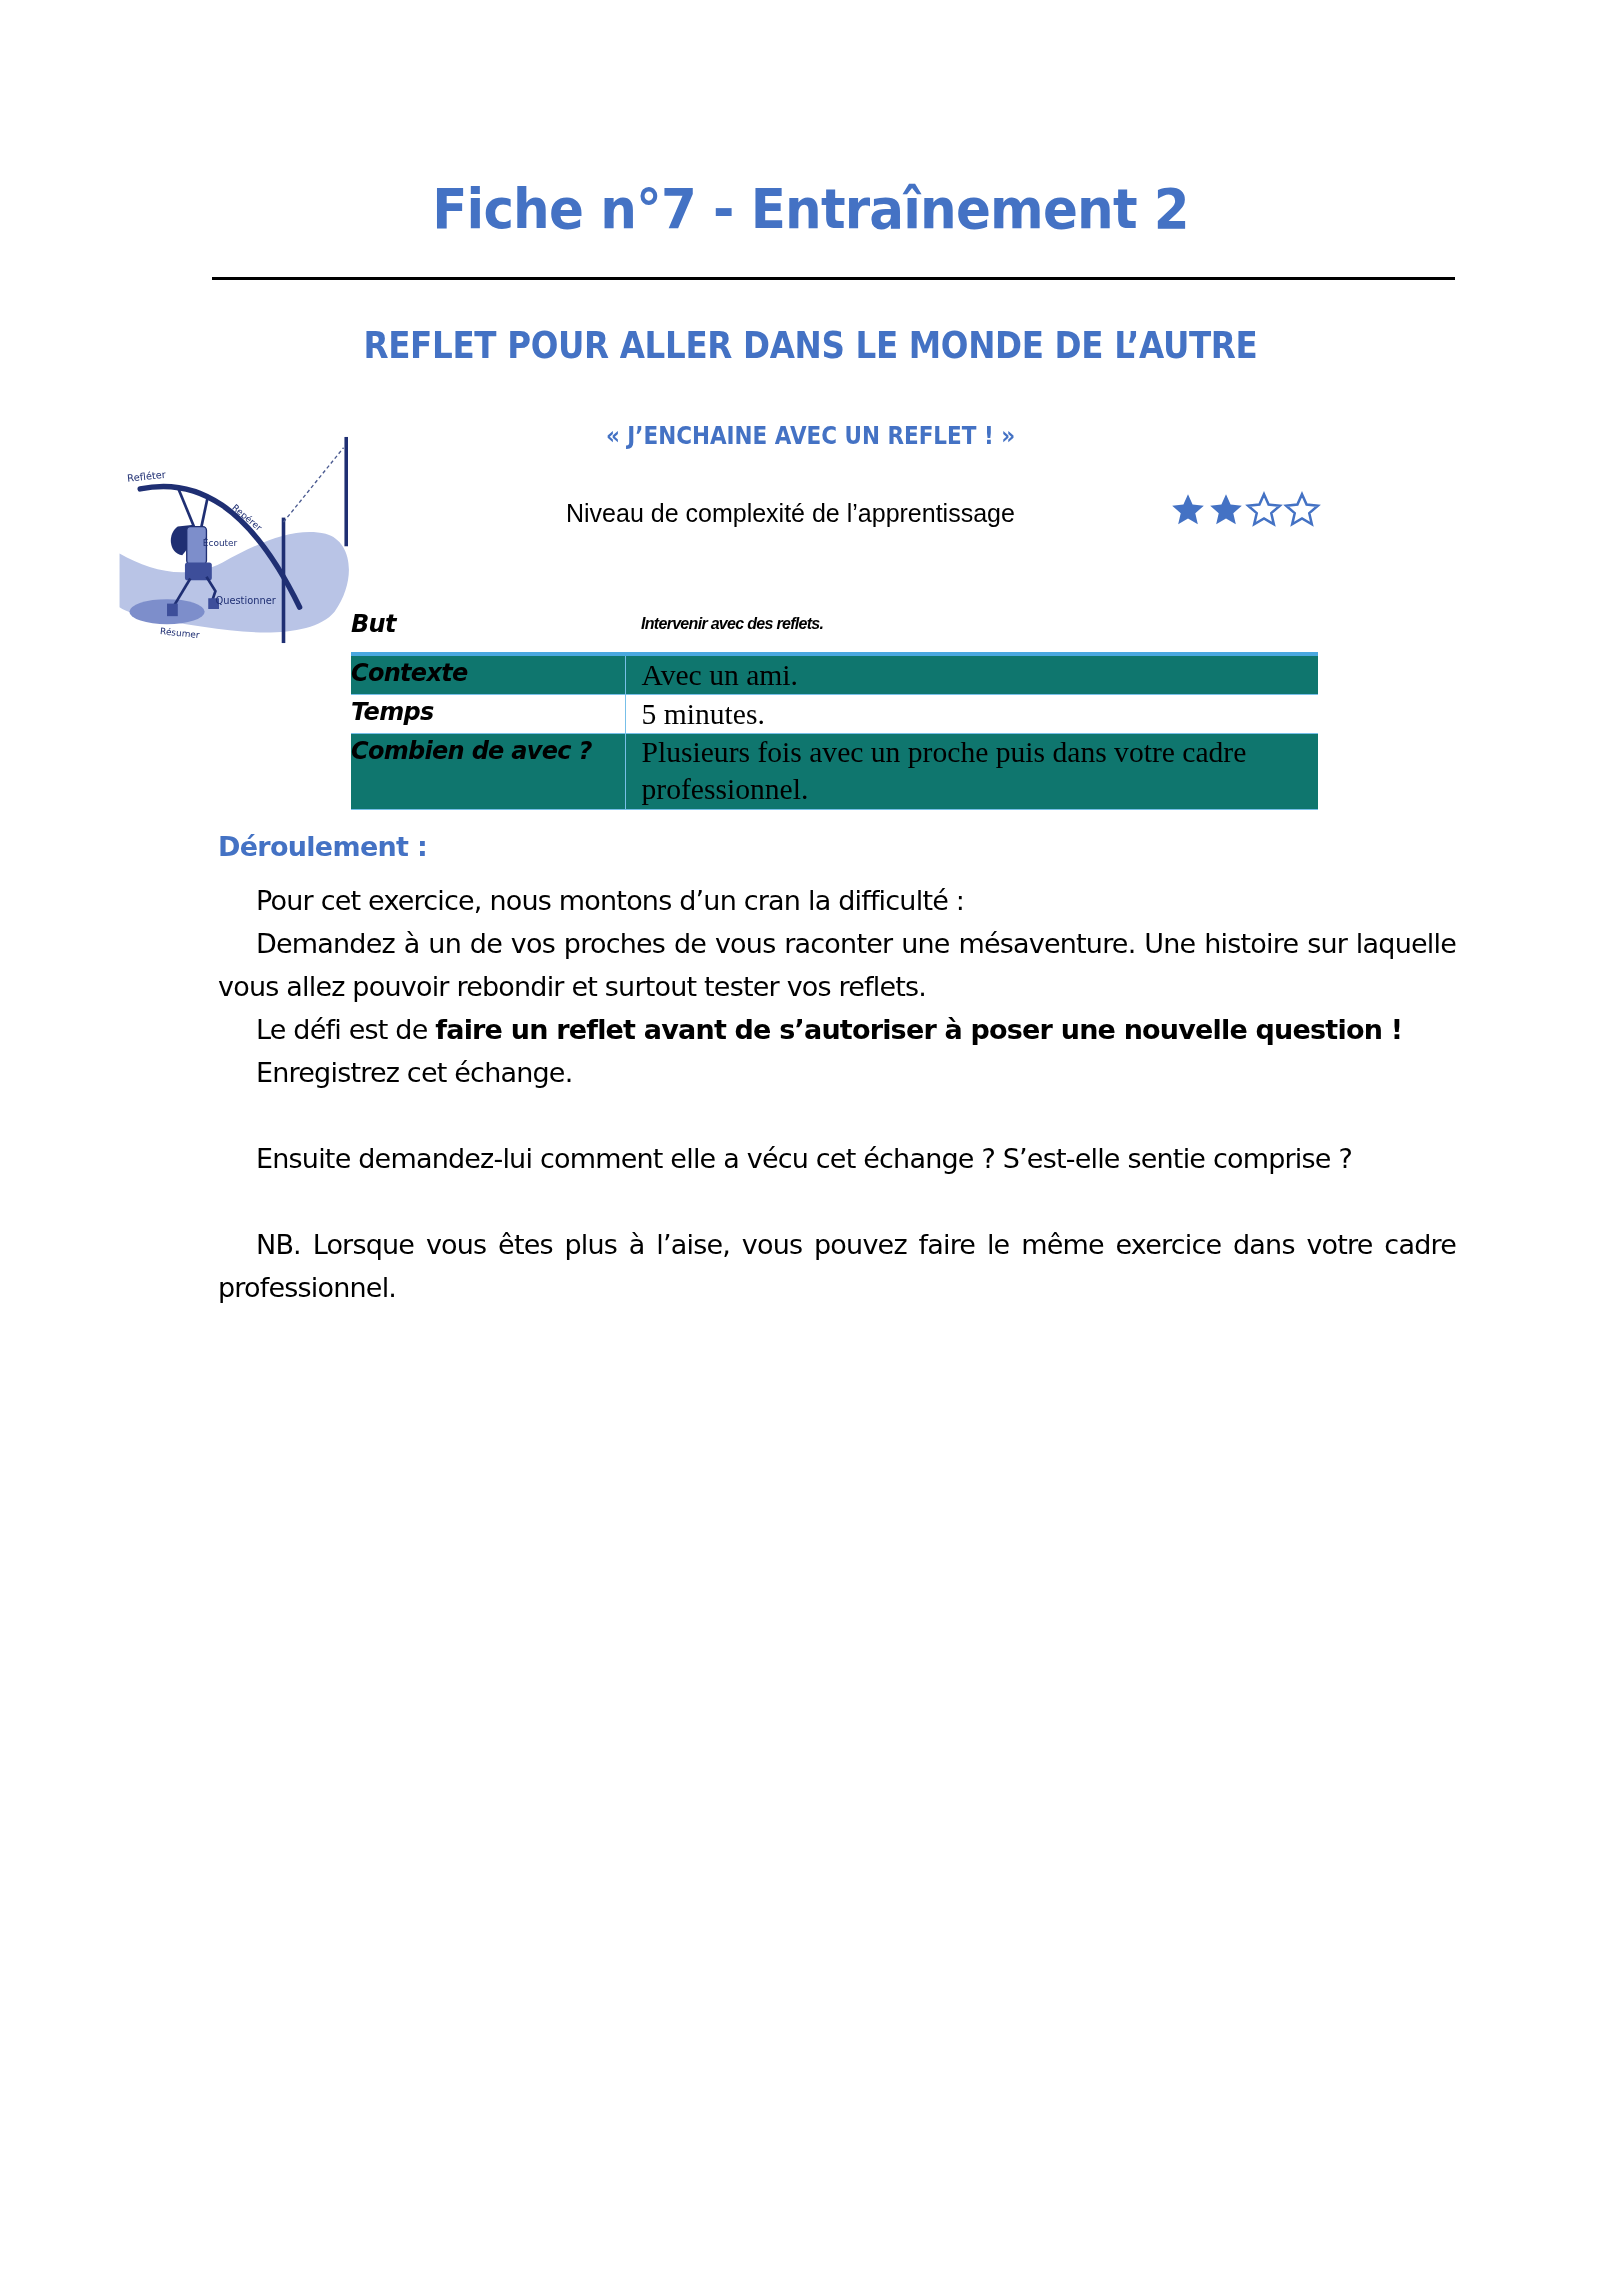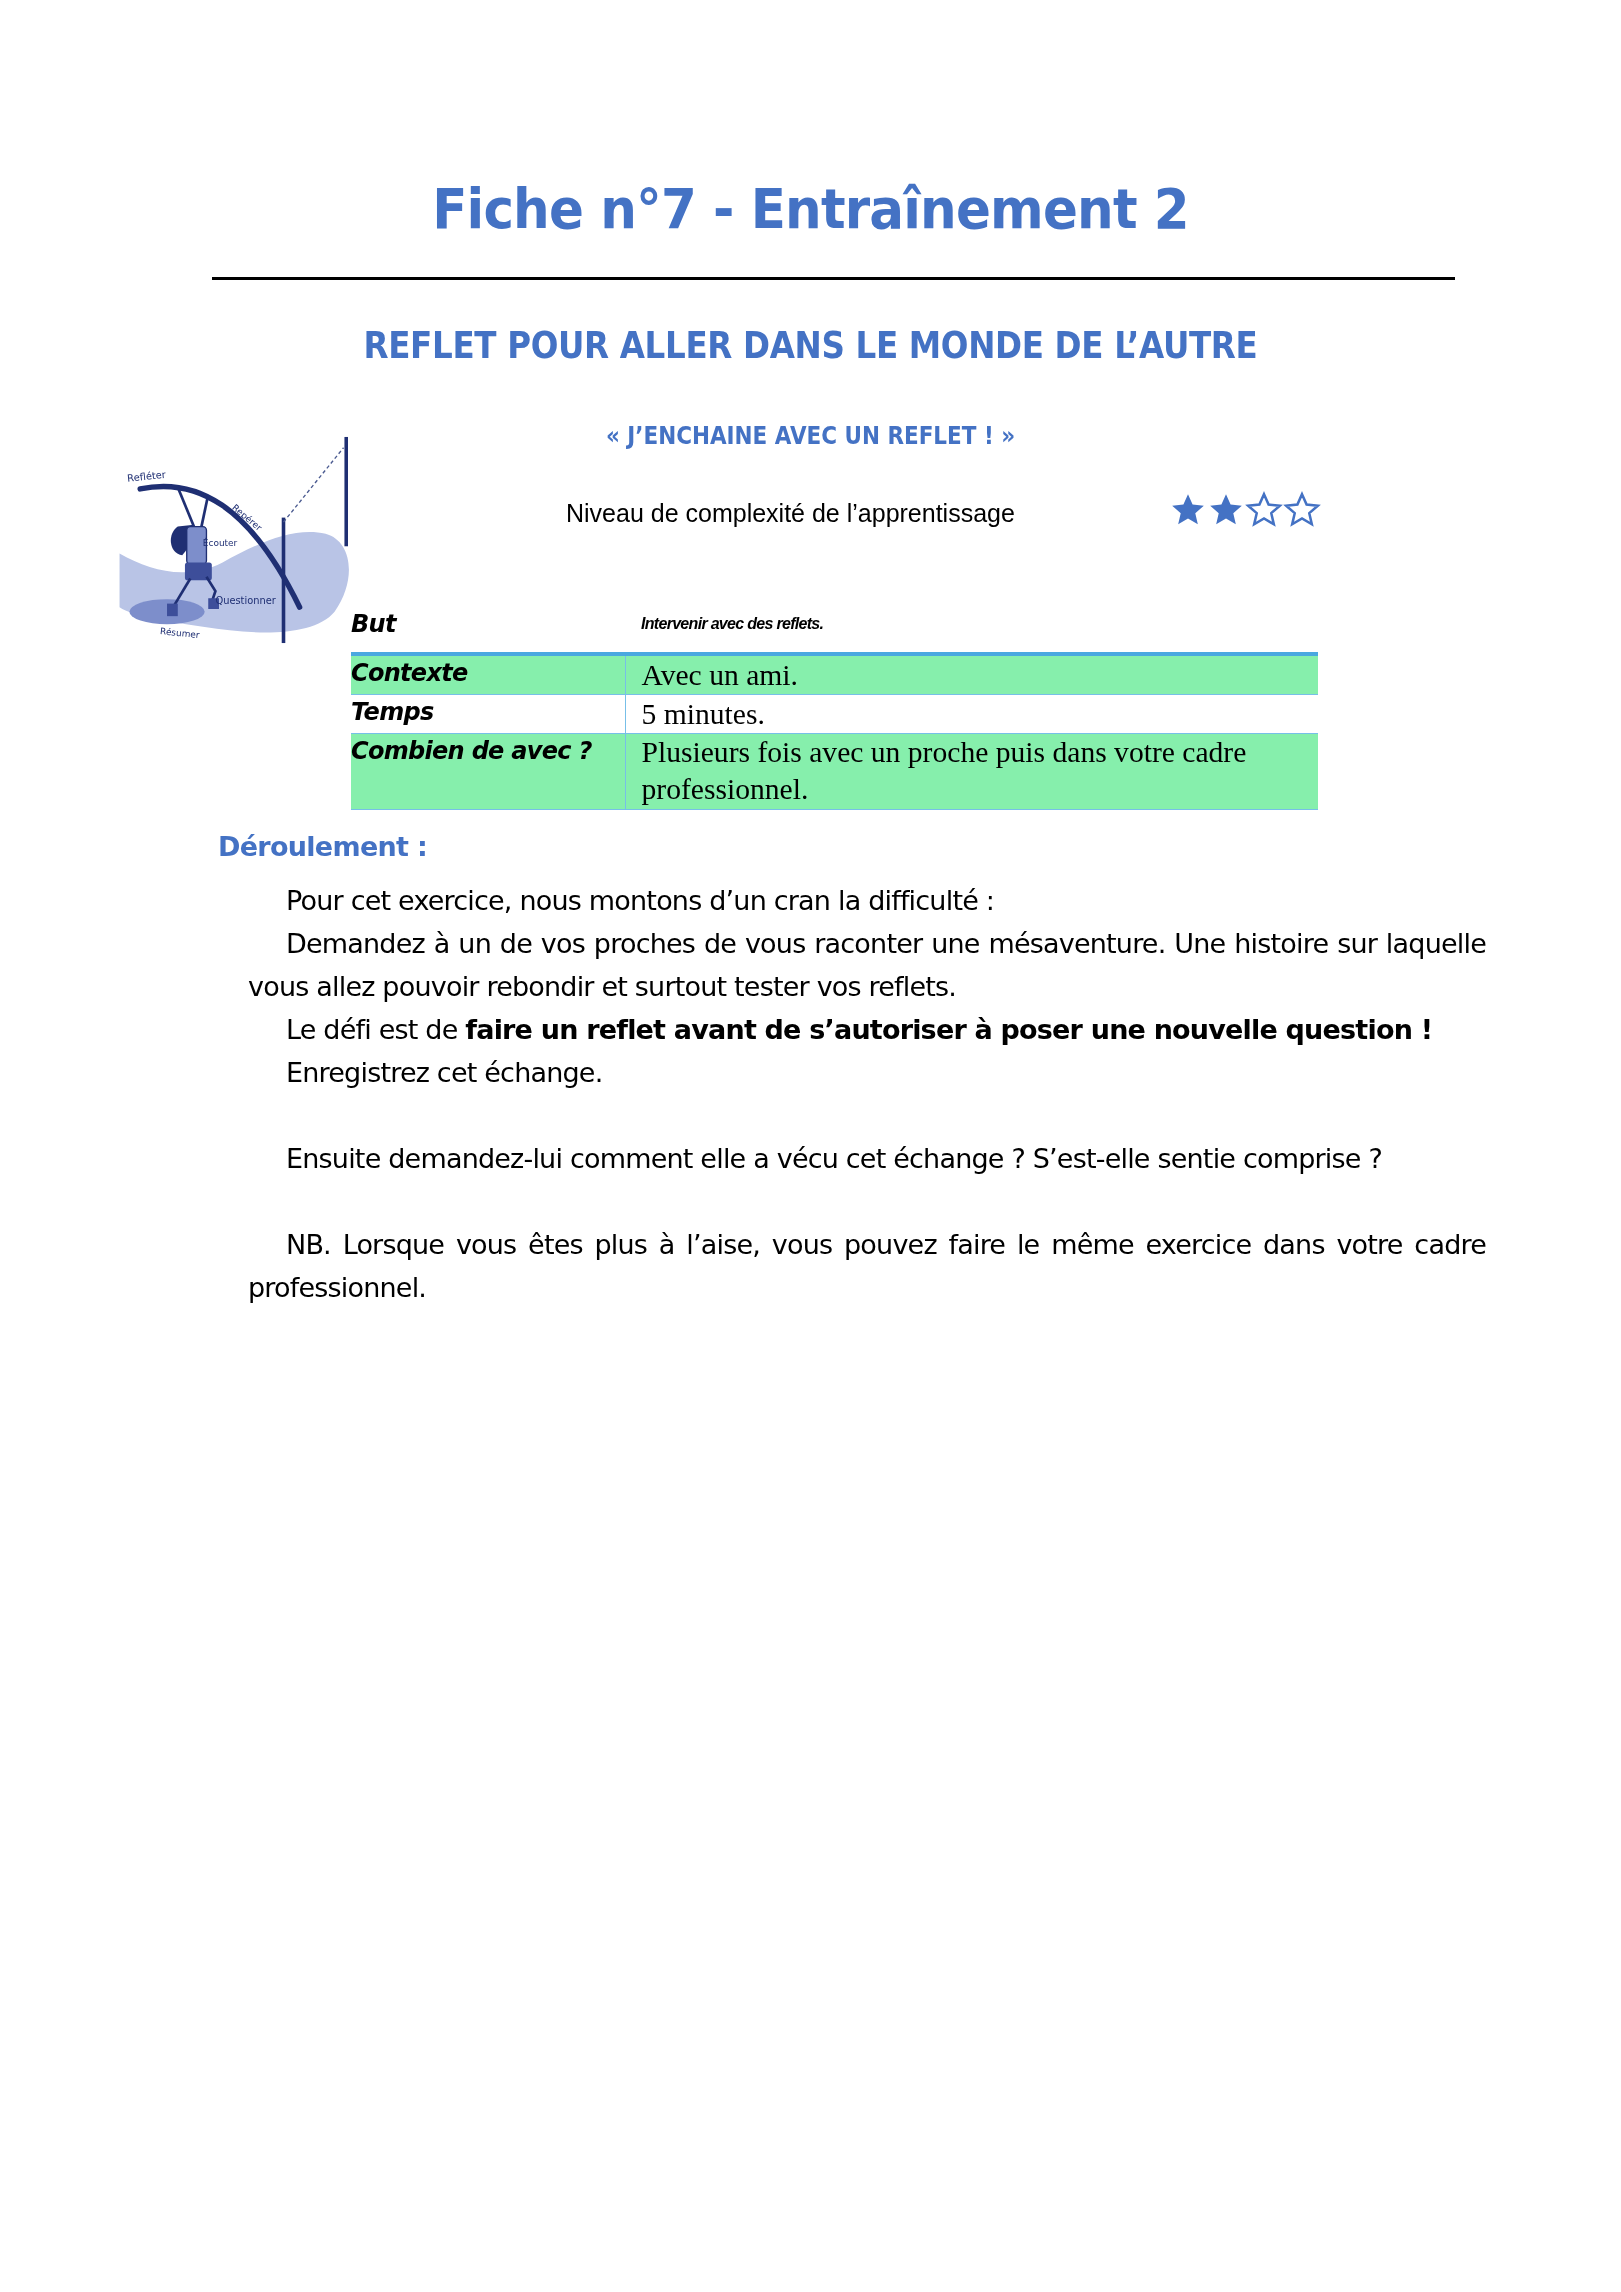--- a/index.html
+++ b/index.html
@@ -34,35 +34,35 @@
   table.info td { padding: 0; vertical-align: top; }
   .lbl { width: 274px; text-align: left; padding-right: 18px !important;
          font-family: "DejaVu Sans", sans-serif; font-weight: bold; font-style: italic;
          font-size: 24px; letter-spacing: -0.7px; box-sizing: border-box; margin-top: 8px; }
   .val { padding-left: 16px !important;
          font-family: "Liberation Serif", serif; font-size: 29.6px; line-height: 37px; }
   .row-but td { height: 41px; vertical-align: bottom; padding-bottom: 1.8px !important; }
   .row-but .val { font-family: Liberation Sans, sans-serif; font-weight: bold; font-style: italic;
                   font-size: 16px; letter-spacing: -0.7px; line-height: 30px; }
   .row-but .lbl { line-height: 30px; }
-  .shaded td { background: #86efac; }
+  .shaded td { background: #0f766e; }
   .row-contexte td { border-top: 4.5px solid #4AA8E0; height: 36px; }
   .row-temps td { border-top: 1.8px solid #77BFE8; border-bottom: 1.8px solid #77BFE8; height: 35px; }
   .row-combien td { height: 75px; border-bottom: 1.8px solid #77BFE8; }
   td.val { border-left: 1.8px solid #77BFE8; }
   .row-but td.val { border-left: none; }
   .row-contexte td.lbl, .row-temps td.lbl, .row-combien td.lbl { padding-top: 3.6px !important; }
   .row-contexte td.val, .row-temps td.val, .row-combien td.val { padding-top: 0.9px !important; }
 
   .section-head { left: 218px; top: 831px; font-family: "DejaVu Sans", sans-serif;
                   font-weight: bold; font-size: 27px; color: #4472C4; letter-spacing: -0.7px; }
 
   .body-text { left: 218px; top: 879px; width: 1238px;
                font-family: "DejaVu Sans", sans-serif; font-size: 27px; line-height: 43px;
-               letter-spacing: -0.8px; text-align: justify; margin-left: 30px; }
+               letter-spacing: -0.8px; text-align: justify; }
   .body-text p { margin: 0; text-indent: 38px; }
   .body-text p.gap { margin-top: 43px; }
   .body-text b { font-weight: bold; }
 </style>
 </head>
 <body>
 
 <div class="abs title">Fiche n°7 - Entraînement 2</div>
 <div class="abs rule"></div>
 

